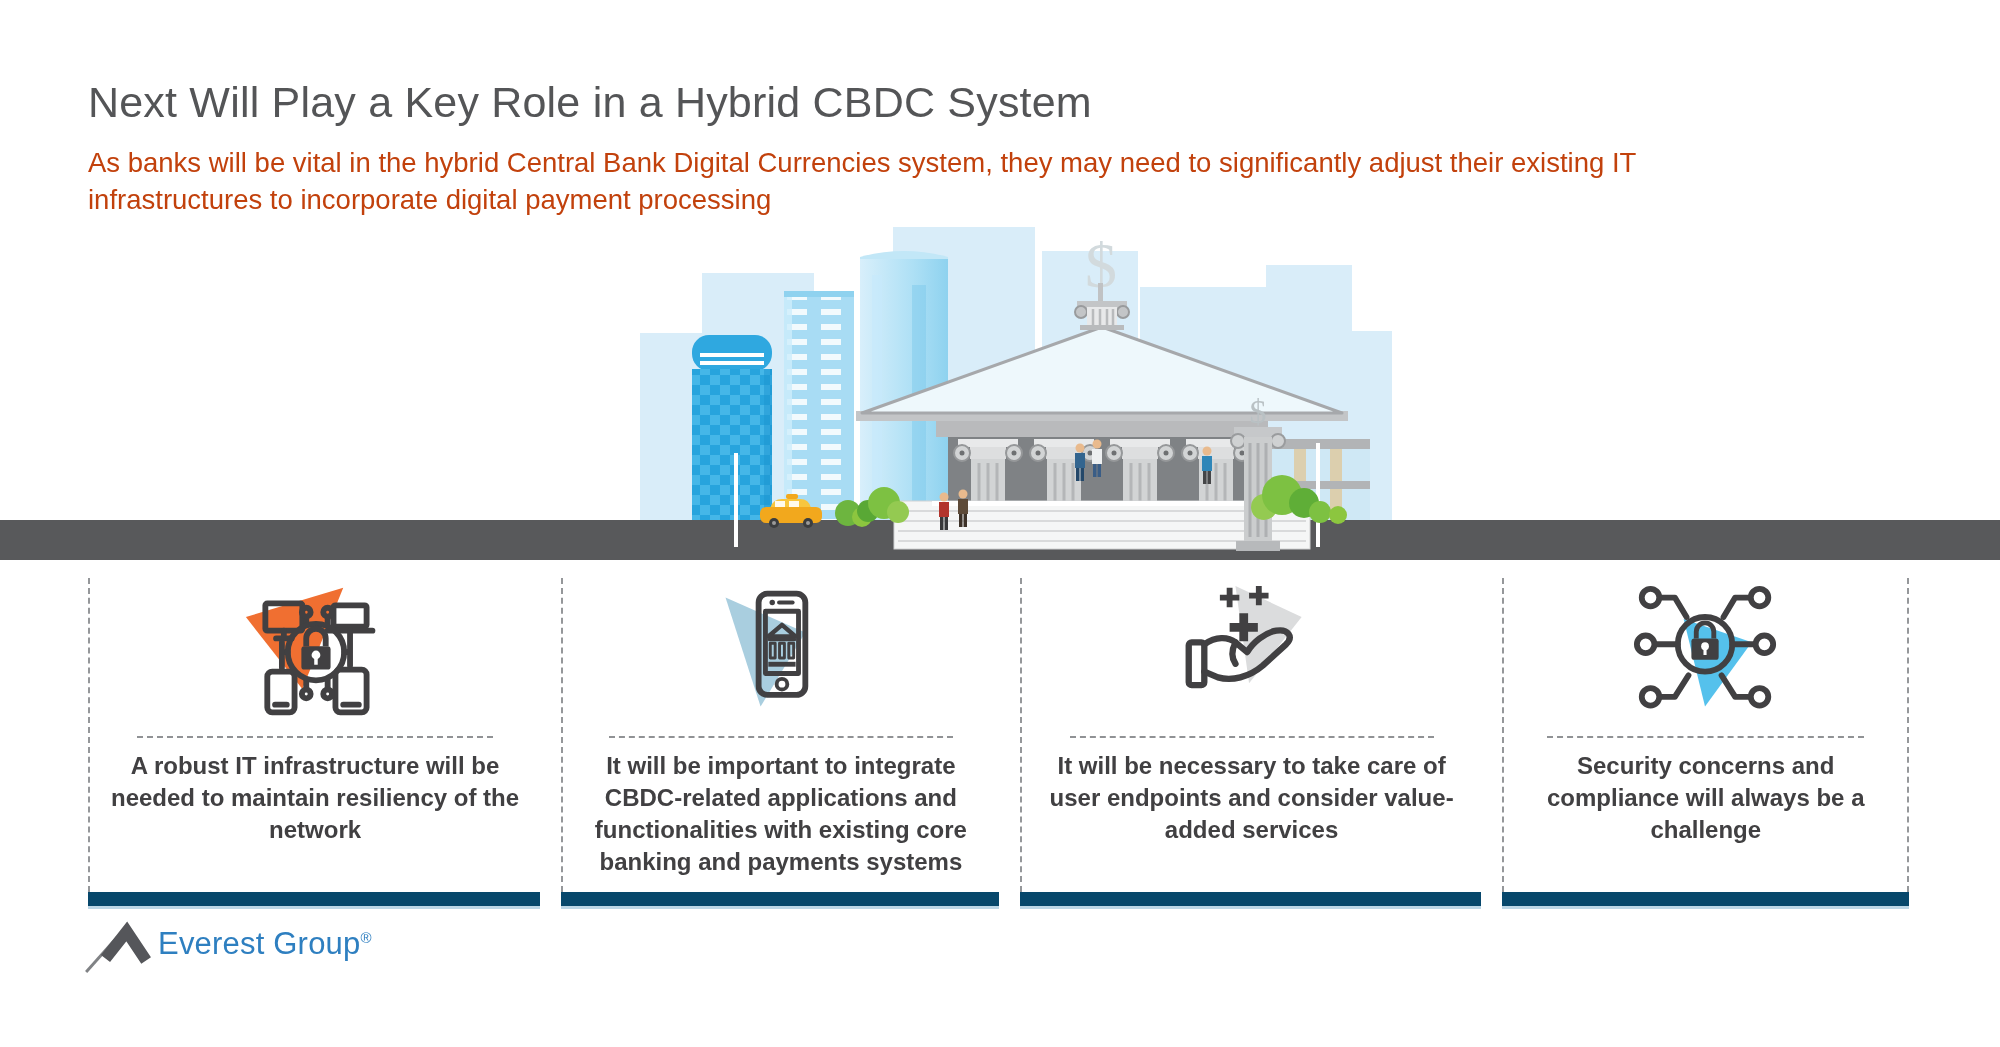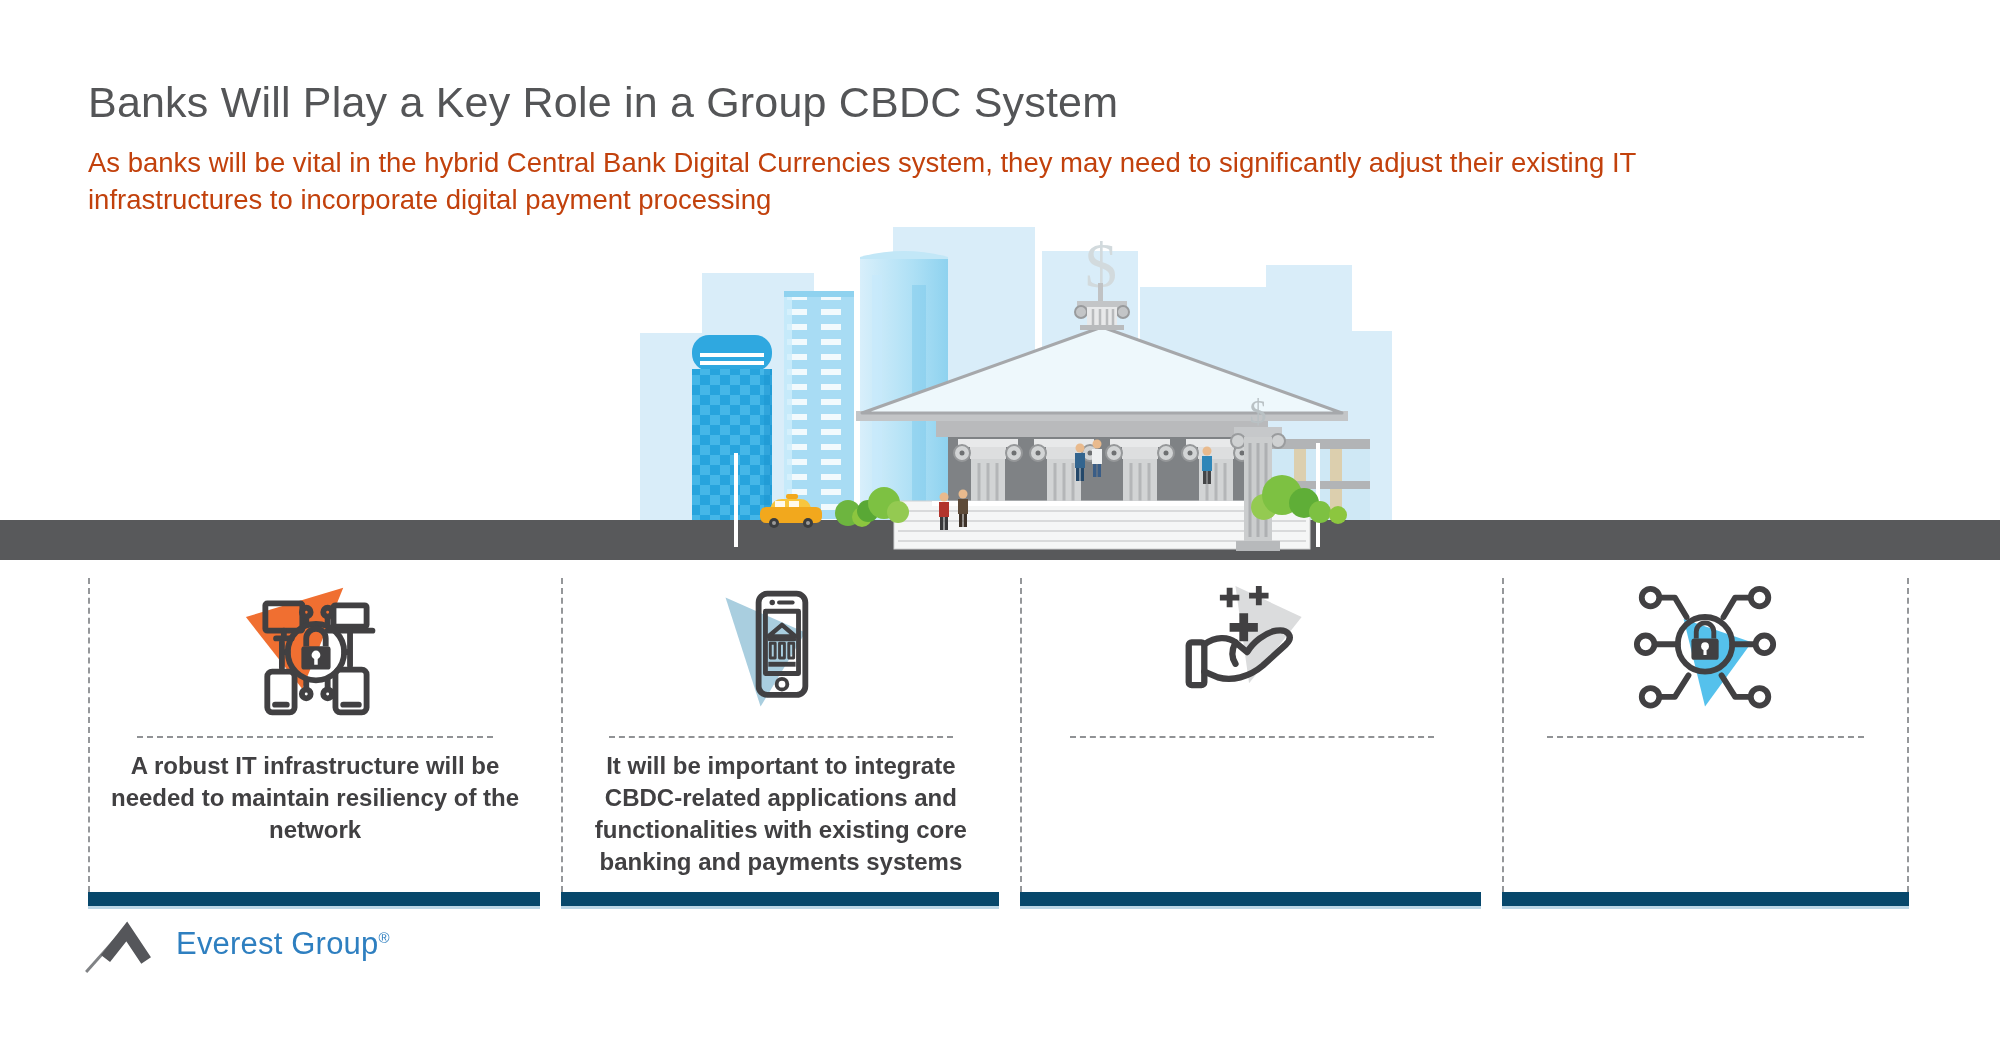--- a/index.html
+++ b/index.html
@@ -19,28 +19,28 @@
   .card-body { flex:1; border-left:2px dashed #95979a; padding:4px 8px 8px;
     display:flex; flex-direction:column; }
   .card:last-child .card-body { border-right:2px dashed #95979a; }
   .icon-box { height:146px; display:flex; align-items:center; justify-content:center; }
   .sep { border-top:2px dashed #909295; width:82%; margin:8px auto 12px; }
   .card-text { font-weight:bold; font-size:24px; line-height:32px; color:#414042;
     text-align:center; padding:0 4px; }
   .accent-bar { height:17px; background:#07476B; border-bottom:3px solid #bcd6e6; }
 
   .footer { position:absolute; left:84px; top:914px; display:flex; align-items:center; }
-  .logo-text { font-size:31px; color:#2e7fc0; margin-left:20px; letter-spacing:0.2px; }
+  .logo-text { font-size:31px; color:#2e7fc0; margin-left:2px; letter-spacing:0.2px; }
   .logo-text sup { font-size:15px; }
   .tagline { margin-left:20px; font-size:24px; color:#4a4b4d; }
 </style>
 </head>
 <body>
 
-<div class="title">Banks Will Play a Key Role in a Group CBDC System</div>
+<div class="title">Next Will Play a Key Role in a Hybrid CBDC System</div>
 <div class="subtitle">As banks will be vital in the hybrid Central Bank Digital Currencies system, they may need to significantly adjust their existing IT infrastructures to incorporate digital payment processing</div>
 
 <svg class="illustration" viewBox="0 0 2000 345">
   <defs>
     <pattern id="chk" width="20" height="20" patternUnits="userSpaceOnUse">
       <rect width="20" height="20" fill="#45b7e8"></rect>
       <rect width="10" height="10" fill="#27a4dd"></rect>
       <rect x="10" y="10" width="10" height="10" fill="#27a4dd"></rect>
     </pattern>
     <pattern id="win" width="34" height="15" patternUnits="userSpaceOnUse">
@@ -323,20 +323,21 @@
             <path d="M62,32 h9 v10 h10 v9 h-10 v10 h-9 v-10 h-10 v-9 h10 Z"></path>
           </g>
           <g fill="none" stroke="#414042" stroke-width="6.5" stroke-linejoin="round" stroke-linecap="round">
             <rect x="10" y="62" width="16" height="44" rx="3"></rect>
             <path d="M26,64 C38,56 50,56 58,62 L70,72 C76,62 88,52 100,50 C112,48 118,56 110,64 L86,86 C72,98 54,102 40,98 L26,92"></path>
             <path d="M58,62 C54,70 54,78 58,84"></path>
           </g>
         </svg>
       </div>
       <div class="sep"></div>
+      <div class="card-text">It will be necessary to take care of user endpoints and consider value-added services</div>
     </div>
     <div class="accent-bar"></div>
   </div>
 
   <div class="card">
     <div class="card-body">
       <div class="icon-box">
         <svg width="146" height="146" viewBox="0 0 150 150">
           <polygon points="52,38 122,62 74,128" fill="#55C1EC"></polygon>
           <g fill="none" stroke="#414042" stroke-width="6" stroke-linejoin="round" stroke-linecap="round">
@@ -356,20 +357,21 @@
             <circle cx="18" cy="118" r="9"></circle>
               <circle cx="130" cy="118" r="9"></circle>
           </g>
           <path d="M65,58 v-7 a9,9 0 0 1 18,0 v7" fill="none" stroke="#414042" stroke-width="5"></path>
           <rect x="60" y="58" width="28" height="22" rx="3" fill="#414042"></rect>
           <circle cx="74" cy="66" r="4" fill="#ffffff"></circle>
           <rect x="72.4" y="69" width="3.2" height="6" fill="#ffffff"></rect>
         </svg>
       </div>
       <div class="sep"></div>
+      <div class="card-text">Security concerns and compliance will always be a challenge</div>
     </div>
     <div class="accent-bar"></div>
   </div>
 
 </div>
 
 <div class="footer">
   <svg width="72" height="60" viewBox="0 0 74 62">
     <path d="M2,60 L34,24" stroke="#808285" stroke-width="3" fill="none"></path>
     <path d="M22,46 L44,18 L64,48" stroke="#55565a" stroke-width="12" fill="none" stroke-linejoin="miter"></path>

